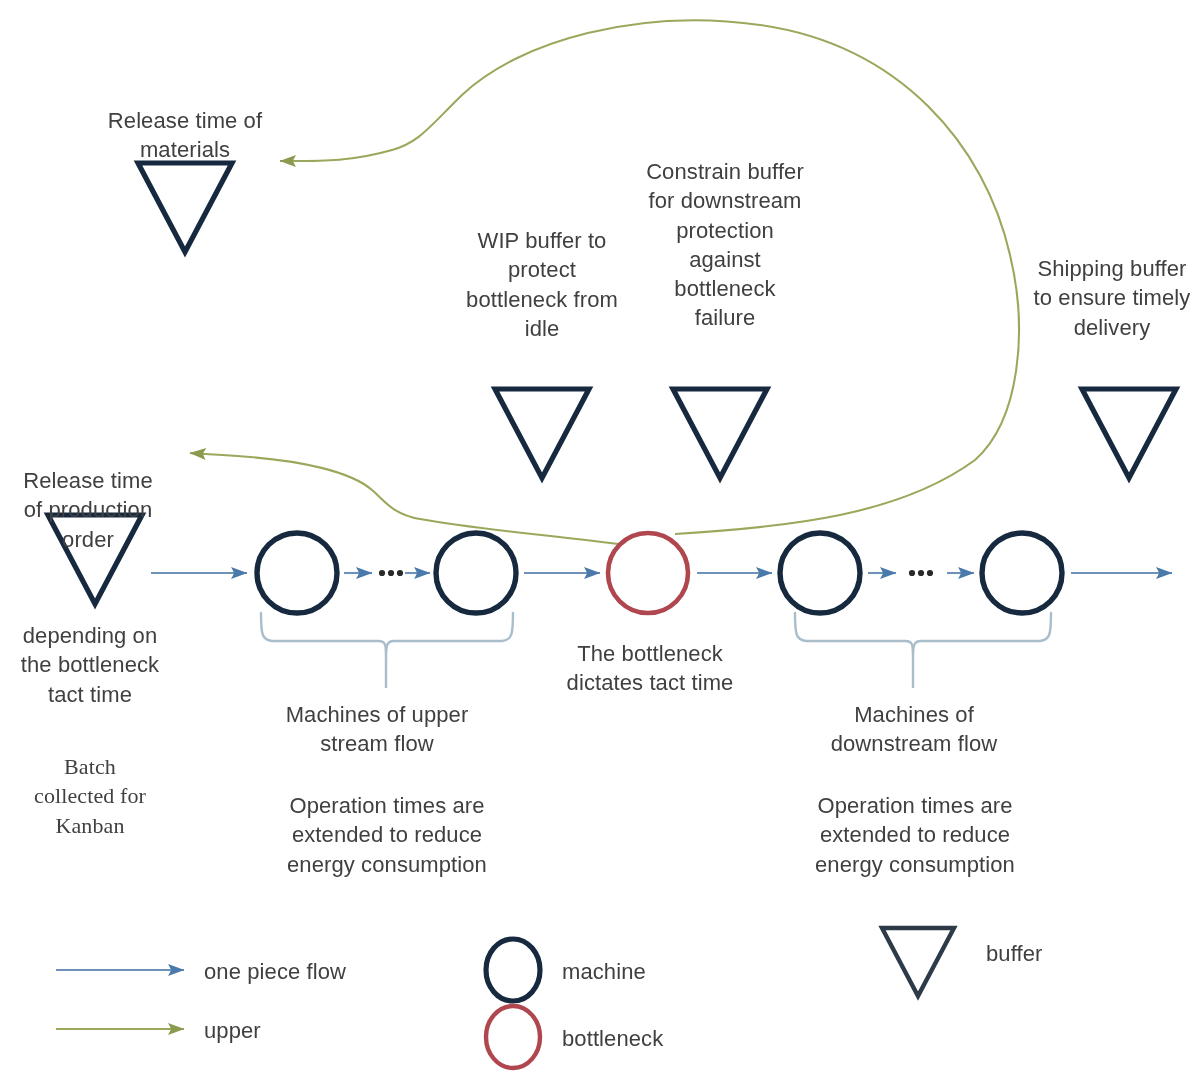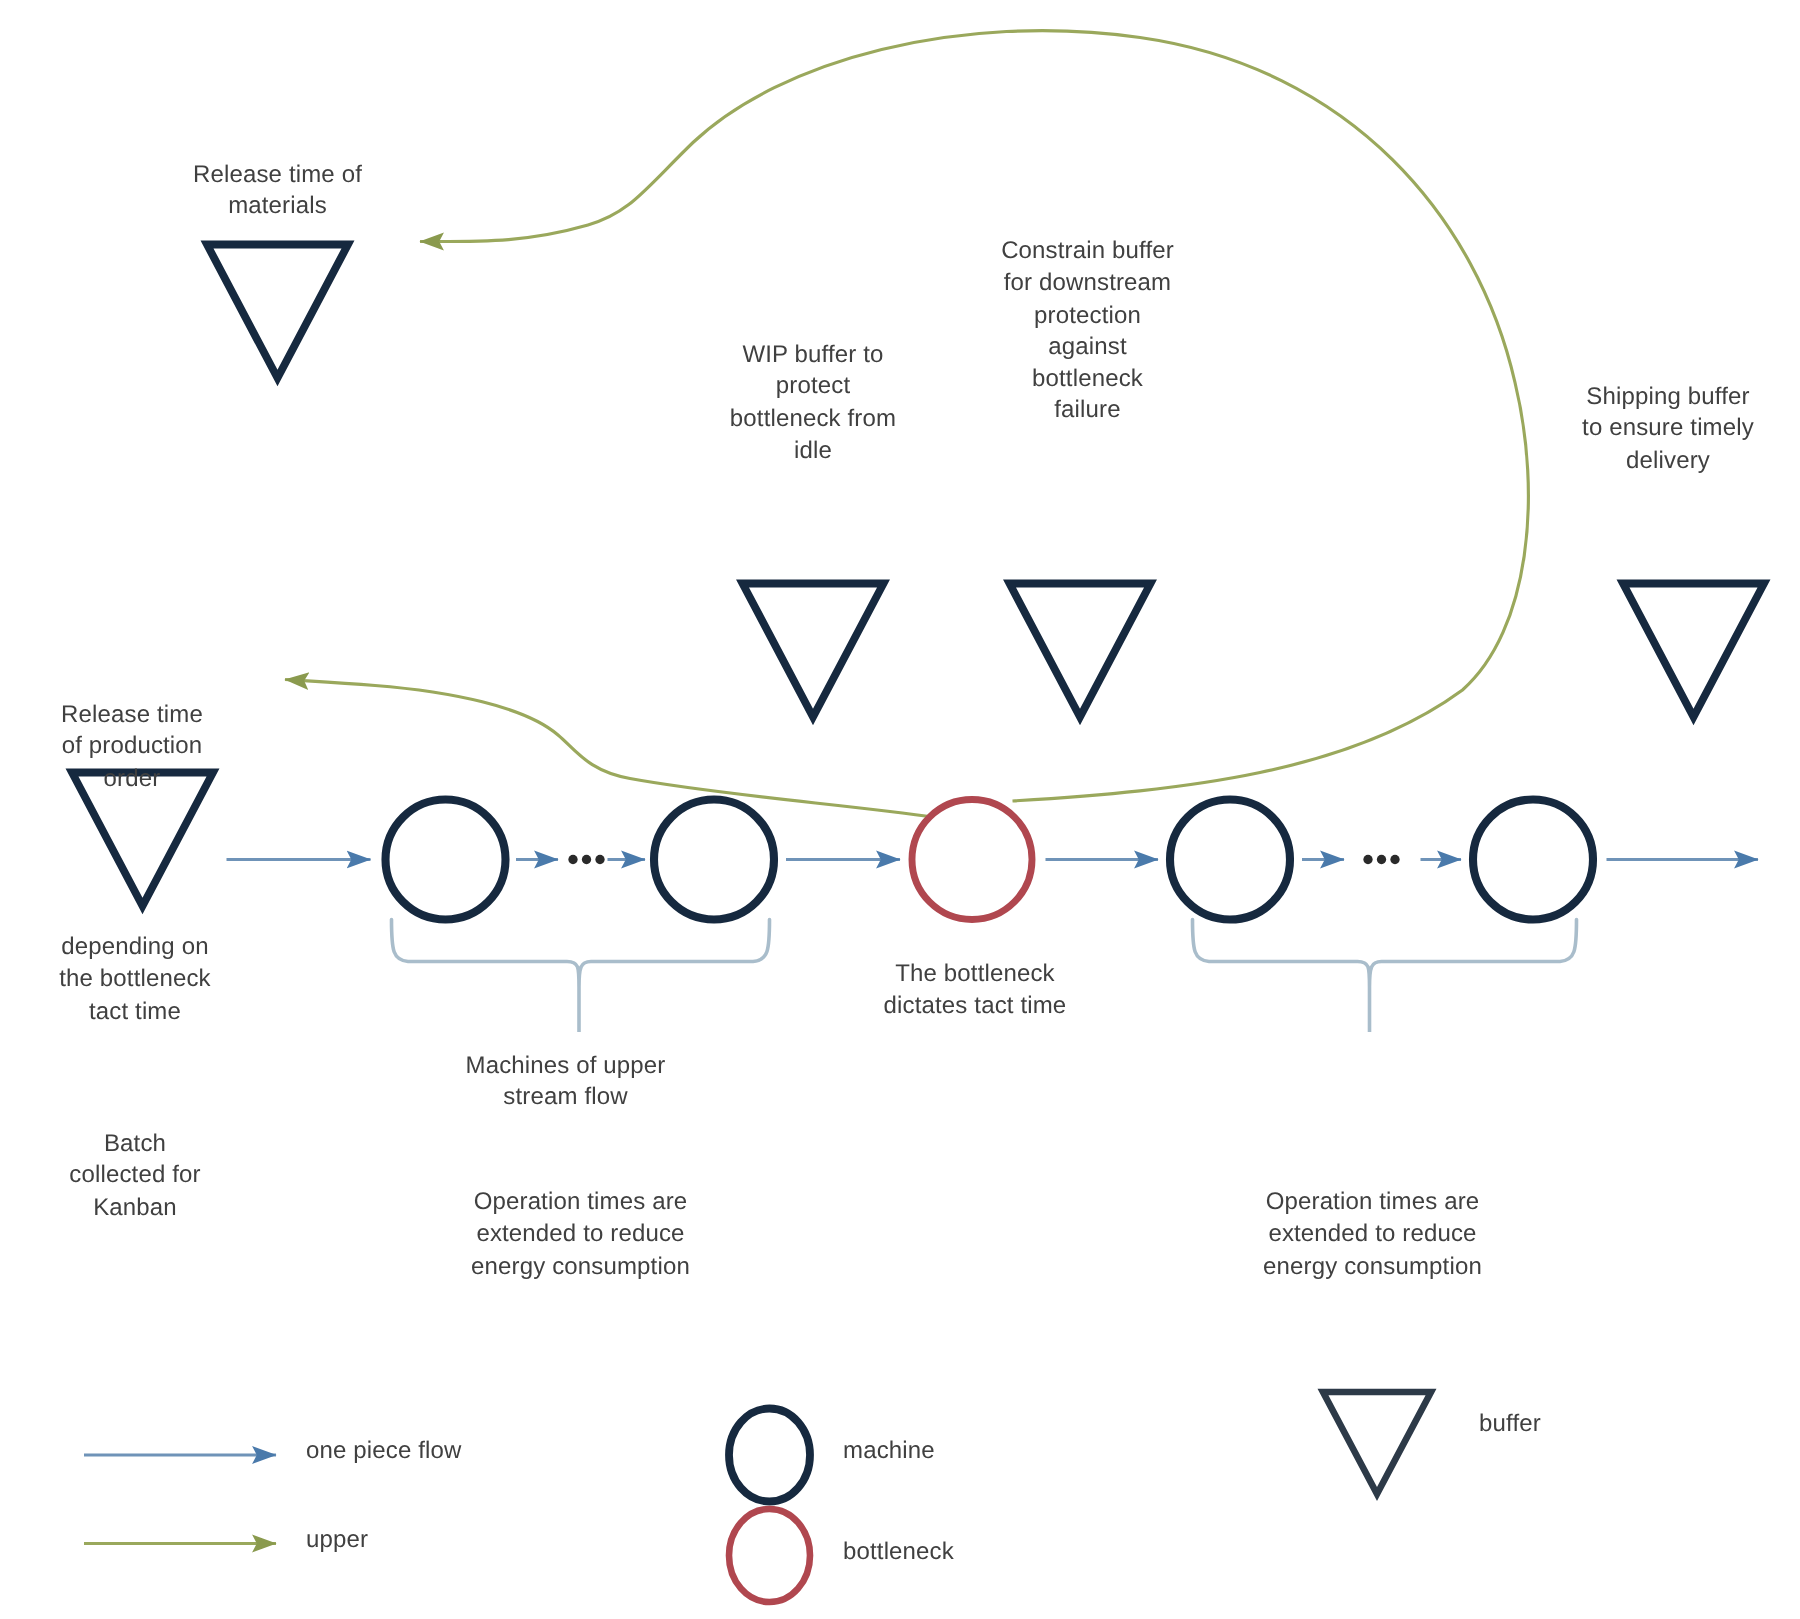--- a/index.html
+++ b/index.html
@@ -23,21 +23,21 @@
     left: 0;
     top: 0;
     width: 1200px;
     height: 1079px;
     pointer-events: none;
   }
   .lbl {
     position: absolute;
     text-align: center;
     line-height: 1.33;
-    font-size: 16px;
+    font-size: 22px;
     color: #404040;
     white-space: pre-line;
     letter-spacing: 0.1px;
   }
   .lbl-left {
     text-align: left;
   }
 </style>
 </head>
 <body>
@@ -199,34 +199,36 @@
 delivery</div>
 
   <div class="lbl" style="left:4px; top:434px; width:168px;margin-top:32px;">Release time
 of production
 order</div>
 
   <div class="lbl" style="left:2px; top:621px; width:176px;">depending on
 the bottleneck
 tact time</div>
 
-  <div class="lbl" style="left:4px; top:752px; width:172px;">Batch
+  <div class="lbl" style="left:4px; top:752px; width:172px;font-family:Liberation Serif, serif;">Batch
 collected for
 Kanban</div>
 
   <div class="lbl" style="left:549px; top:639px; width:202px;">The bottleneck
 dictates tact time</div>
 
   <div class="lbl" style="left:260px; top:700px; width:234px;">Machines of upper
 stream flow</div>
 
   <div class="lbl" style="left:268px; top:791px; width:238px;">Operation times are
 extended to reduce
 energy consumption</div>
 
+  <div class="lbl" style="left:812px; top:700px; width:204px;">Machines of
+downstream flow</div>
 
   <div class="lbl" style="left:796px; top:791px; width:238px;">Operation times are
 extended to reduce
 energy consumption</div>
 
   <div class="lbl lbl-left" style="left:204px; top:957px; width:230px;">one piece flow</div>
 
   <div class="lbl lbl-left" style="left:204px; top:1016px; width:180px;">upper</div>
 
   <div class="lbl lbl-left" style="left:562px; top:957px; width:180px;">machine</div>

